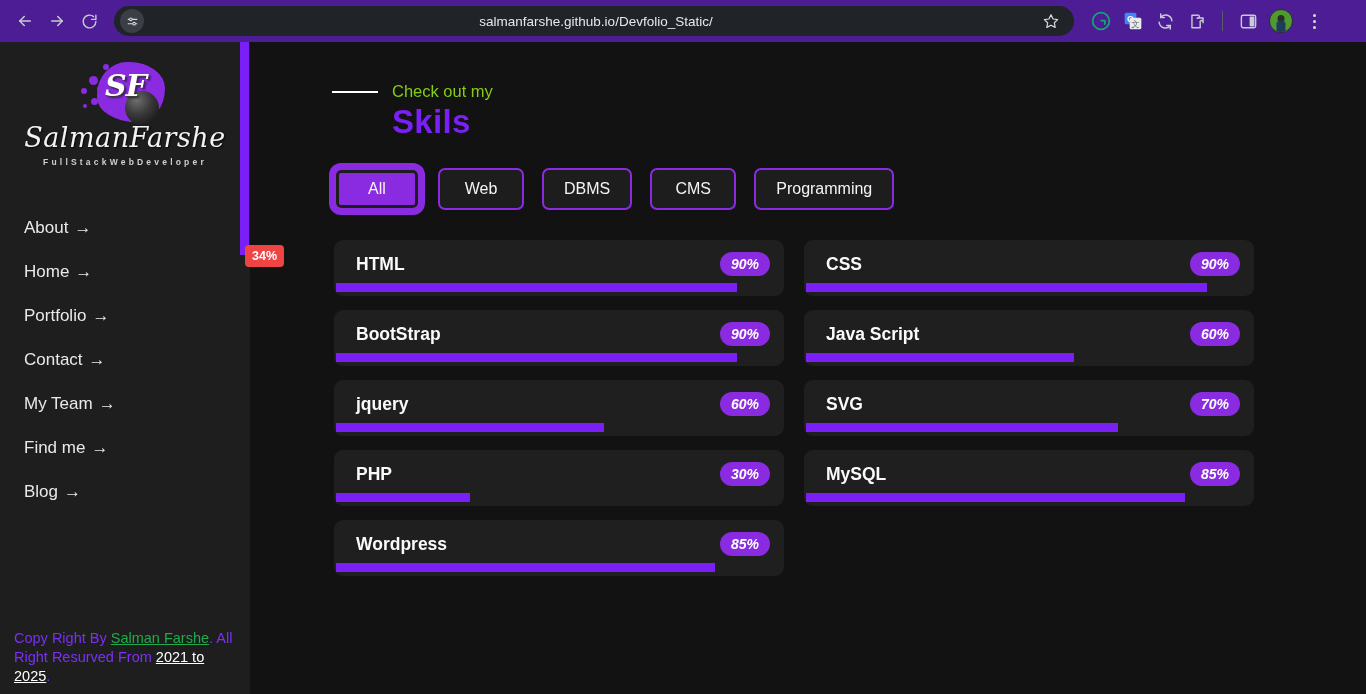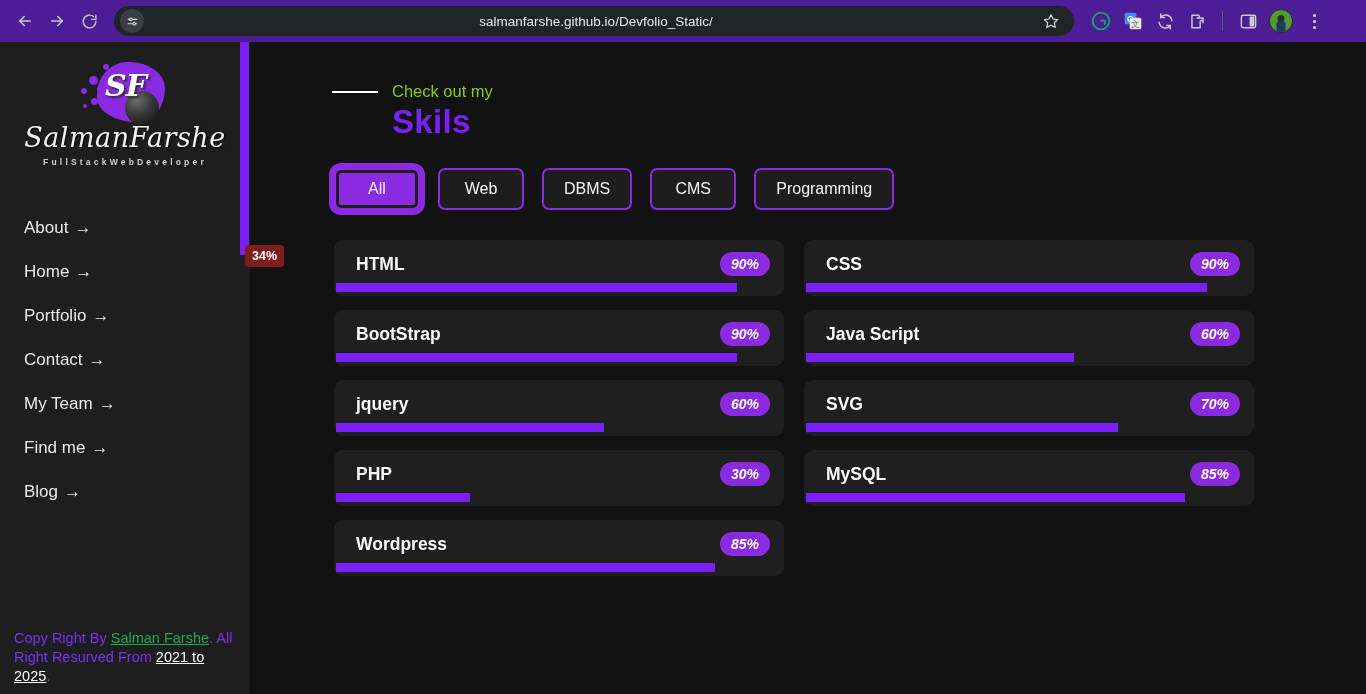--- a/index.html
+++ b/index.html
@@ -232,21 +232,21 @@
     width: 9px;
     height: 213px;
     background: #7b1ff7;
     z-index: 5;
   }
   .scroll-badge {
     position: absolute;
     left: 245px; top: 203px;
     height: 22px;
     padding: 0 7px;
-    background: #7f1d1d;
+    background: #ef4444;
     border-radius: 4px;
     color: #fff;
     font-size: 12.5px;
     font-weight: bold;
     line-height: 22px;
     z-index: 6;
   }
 
   
   .main {

